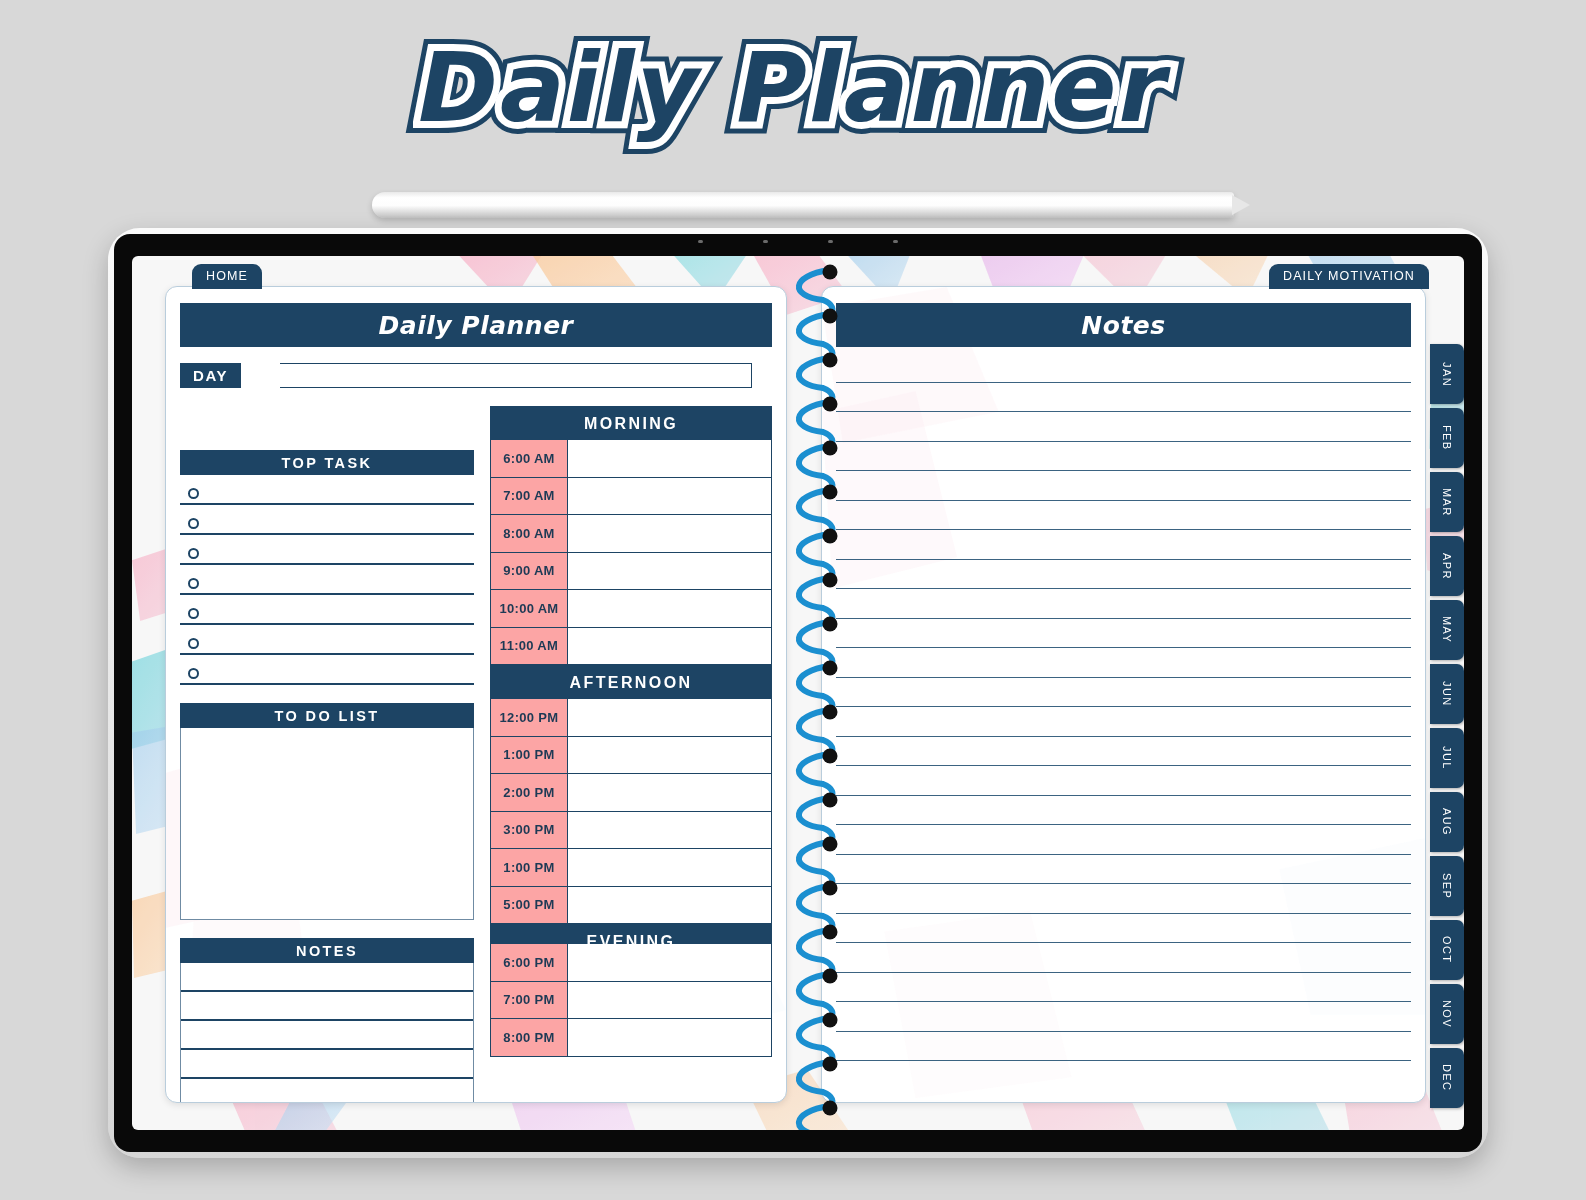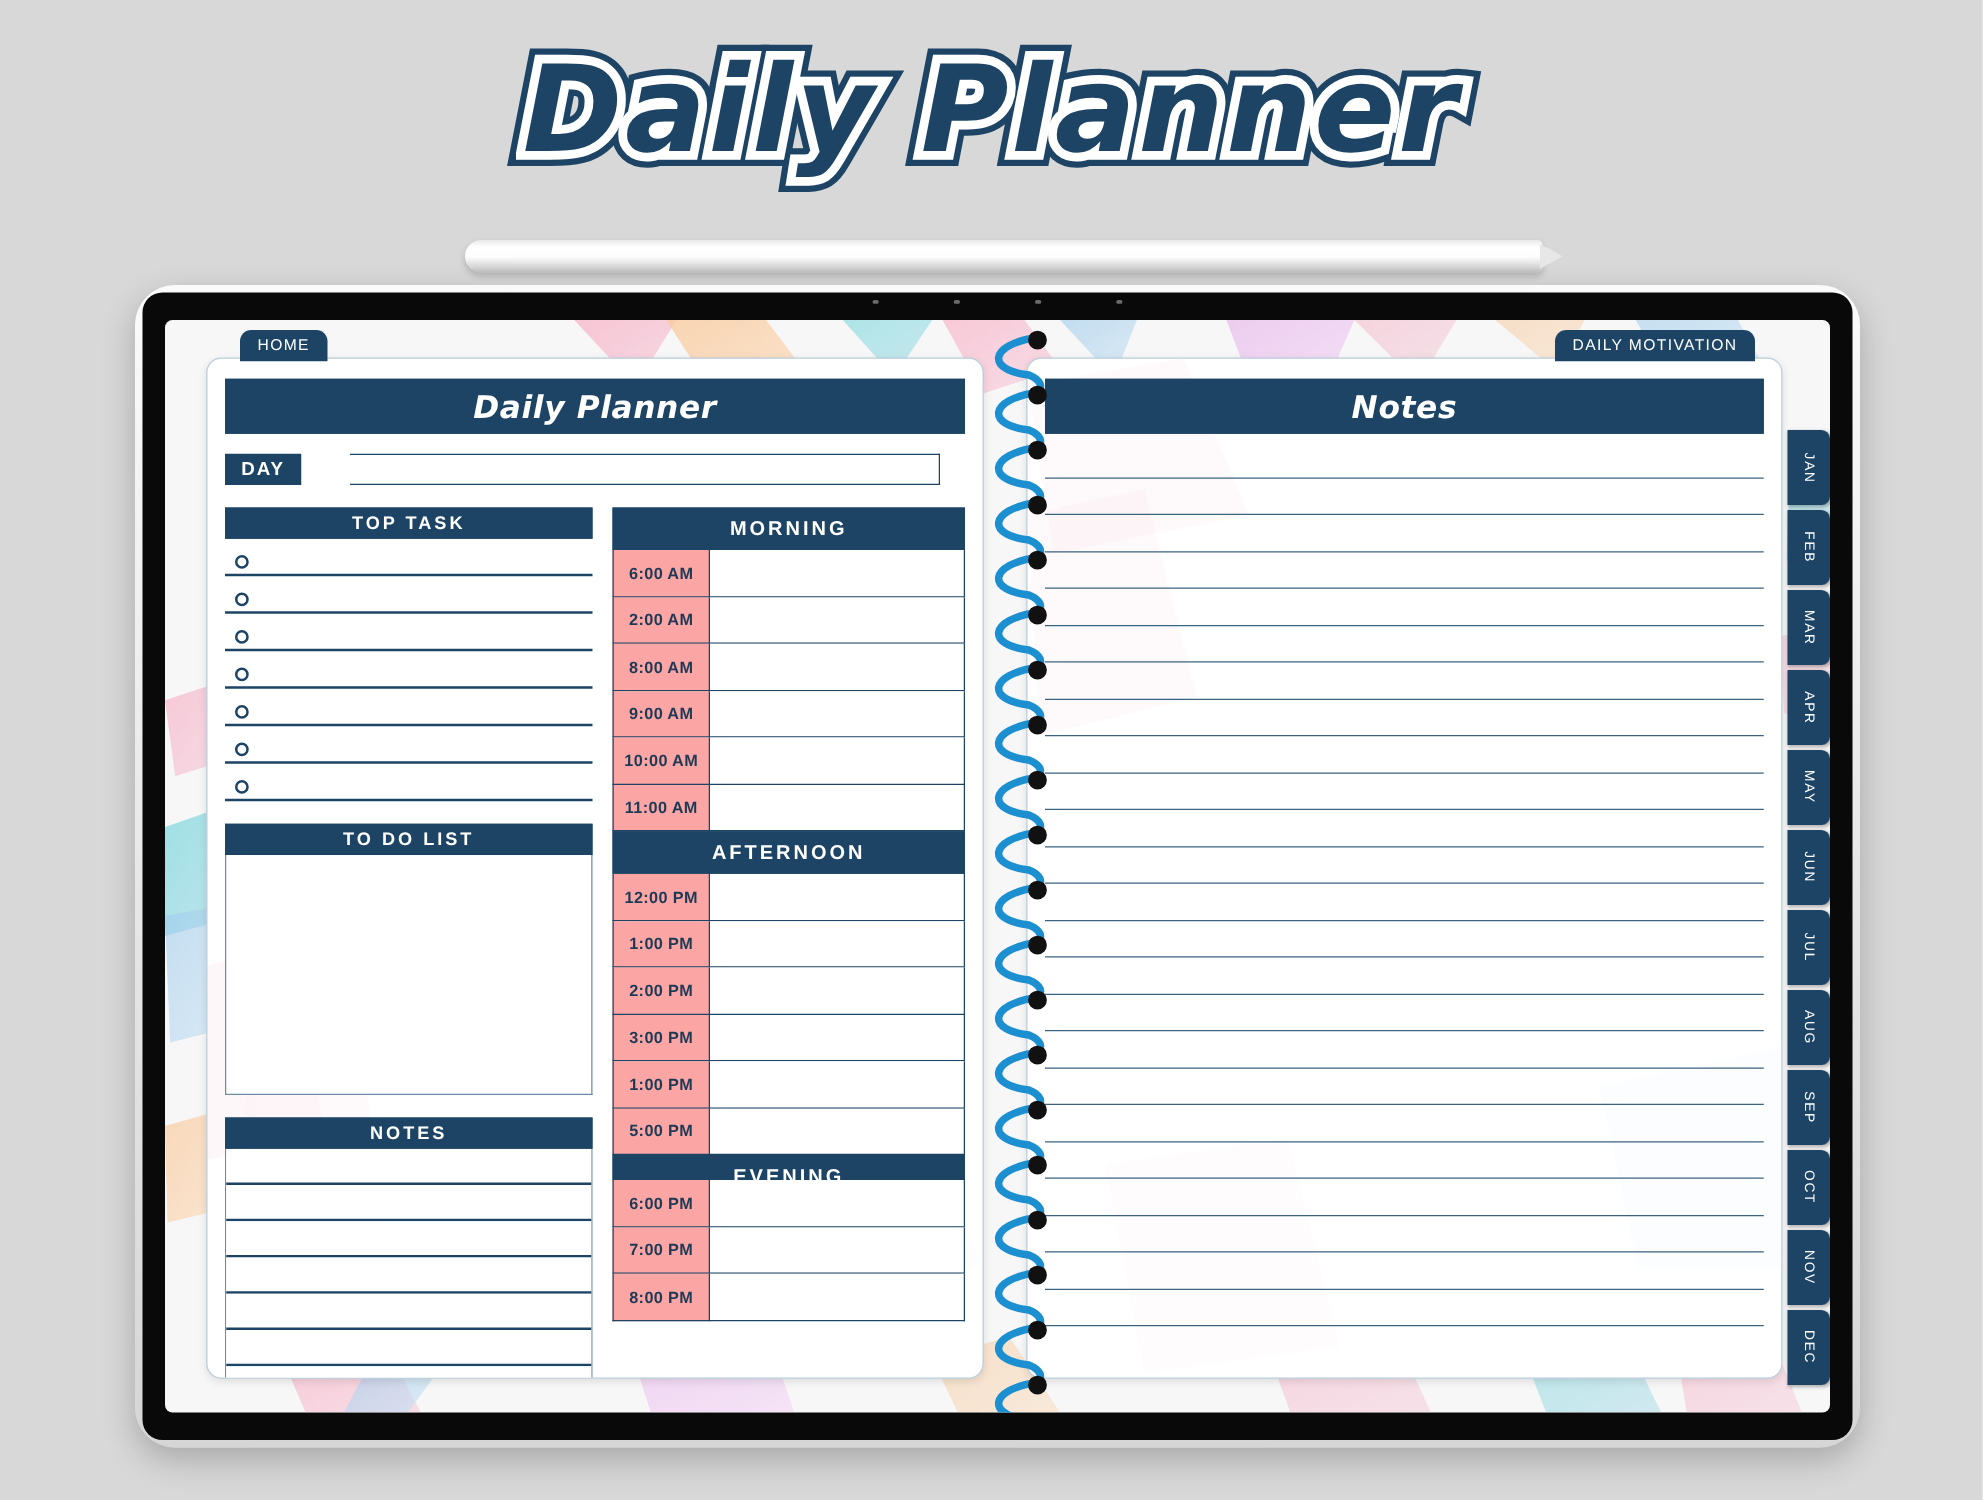--- a/index.html
+++ b/index.html
@@ -106,21 +106,21 @@
     color: #ffffff;
     font-size: 12.5px;
     letter-spacing: 1.1px;
     text-align: center;
     border-radius: 9px 9px 0 0;
     padding: 5px 14px 6px;
     z-index: 5;
     font-family: "Liberation Sans", sans-serif;
   }
   #tab-home { left: 60px; top: 8px; }
-  #tab-motivation { right: 60px; top: 8px; }
+  #tab-motivation { right: 35px; top: 8px; }
 
   
   .sheet {
     position: absolute;
     top: 30px;
     background: #ffffff;
     border: 1px solid #b9cddc;
     border-radius: 12px;
     box-shadow: 0 2px 7px rgba(0,0,0,0.10);
     overflow: hidden;
@@ -184,21 +184,21 @@
   #day-input {
     flex: 1;
     background: #fff;
     border: 1px solid #1d4464;
     border-left: none;
     margin-right: 20px;
   }
 
   
   #left-cols { display: flex; gap: 16px; margin-top: 18px; position: relative; z-index: 2; }
-  #col-a { width: 295px; }
+  #col-a { width: 295px; margin-top: 44px; }
   #col-b { width: 283px; }
 
   
   .task-row {
     display: flex;
     align-items: flex-end;
     height: 30px;
     border-bottom: 2.5px solid #1d4464;
   }
   .task-bullet {
@@ -441,21 +441,21 @@
                 </div>
             </div>
 
             <div id="col-b">
                 <div class="bar bar-section" style="height: 34px; line-height: 34px; font-size: 16px;">MORNING</div>
                 <div class="sched-row">
                   <div class="sched-time">6:00 AM</div>
                   <div class="sched-slot"></div>
                 </div>
                 <div class="sched-row">
-                  <div class="sched-time">2:00 AM</div>
+                  <div class="sched-time">7:00 AM</div>
                   <div class="sched-slot"></div>
                 </div>
                 <div class="sched-row">
                   <div class="sched-time">8:00 AM</div>
                   <div class="sched-slot"></div>
                 </div>
                 <div class="sched-row">
                   <div class="sched-time">9:00 AM</div>
                   <div class="sched-slot"></div>
                 </div>

